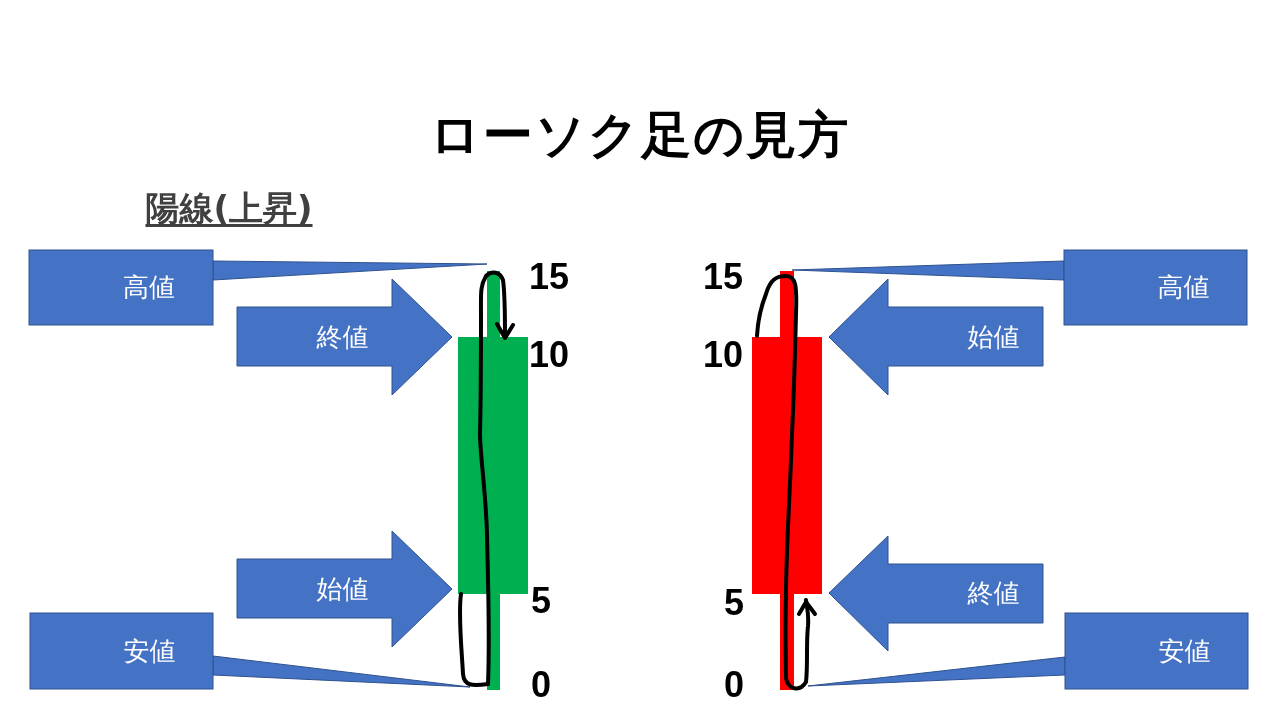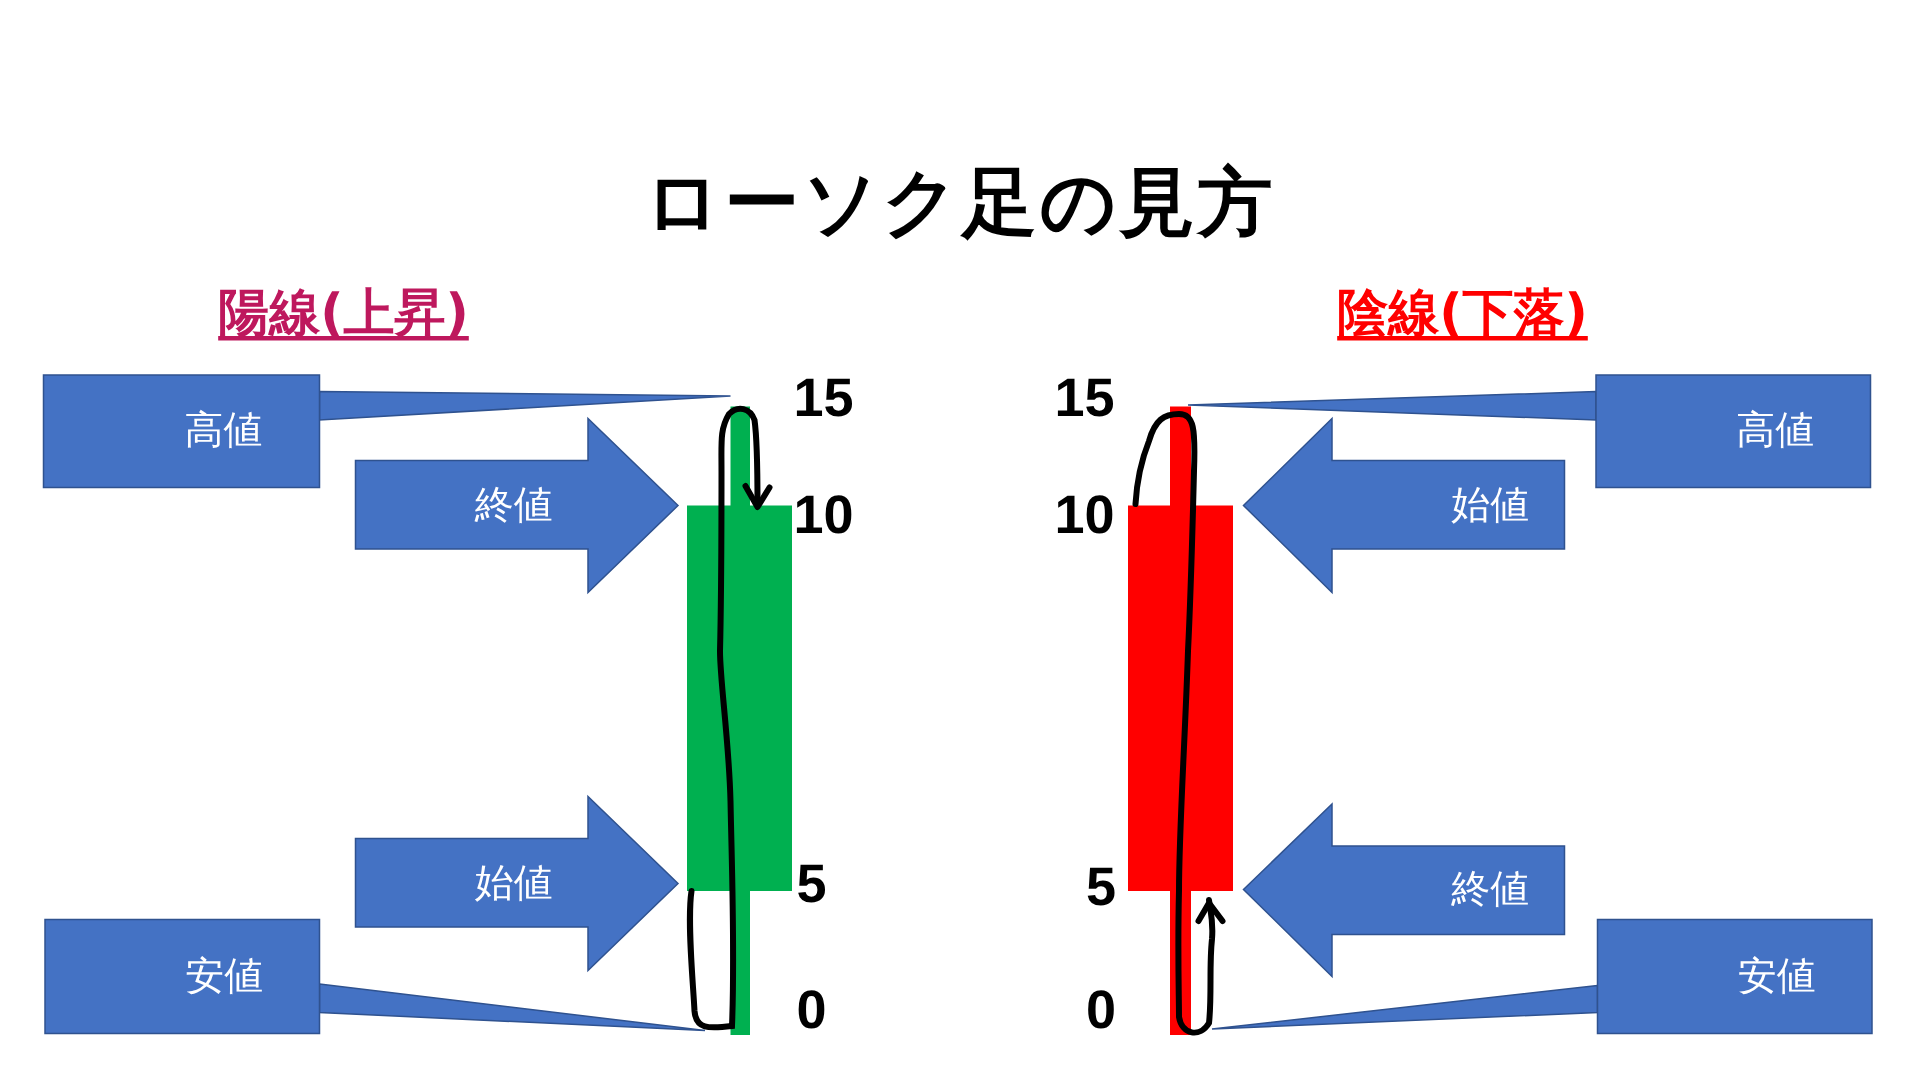--- a/index.html
+++ b/index.html
@@ -4,26 +4,26 @@
 <style>
   html, body { margin: 0; padding: 0; background: #ffffff; }
   body { width: 1280px; height: 720px; overflow: hidden; position: relative;
          font-family: "DejaVu Sans", "Liberation Sans", sans-serif; }
   .stage { position: absolute; left: 0; top: 14px; width: 1280px; height: 720px; }
   svg { position: absolute; left: 0; top: 0; }
   .title { position: absolute; left: 0; top: 88px; width: 1280px; text-align: center;
            font-size: 50px; font-weight: bold; color: #000; letter-spacing: 2px; }
   .heading { position: absolute; top: 172px; font-size: 34px; font-weight: bold;
              text-decoration: underline; text-underline-offset: 4px; }
-  .heading.bull { left: 124px; width: 210px; text-align: center; color: #be185d; }
+  .heading.bull { left: 124px; width: 210px; text-align: center; color: #404040; }
   .heading.bear { left: 870px; width: 210px; text-align: center; color: #ff0000; }
   .lbl { position: absolute; color: #ffffff; font-size: 26px; text-align: center;
          line-height: 1; padding-left: 28px; }
   .num { position: absolute; font-family: "Liberation Sans", "DejaVu Sans", sans-serif;
-         font-weight: bold; font-size: 36px; color: #000; line-height: 1; }
+         font-weight: bold; font-size: 36px; color: #000; line-height: 1; margin-top: 12px; }
 </style>
 </head>
 <body>
 
 <div class="stage">
 
   <svg width="1280" height="720" viewBox="0 0 1280 720">
 
     <polygon points="213,247 487,250 213,266" fill="#4472c4" stroke="#2f528f" stroke-width="1"></polygon>
     <rect x="29" y="236" width="184" height="75" fill="#4472c4" stroke="#2f528f" stroke-width="1"></rect>
@@ -53,21 +53,20 @@
     <rect x="780" y="257" width="14" height="419" fill="#ff0000"></rect>
     <rect x="752" y="323" width="70" height="257" fill="#ff0000"></rect>
 
     <path d="M757,322 C758,305 762,290 766,280 C770,266 776,262 786,262 C796,262 797,272 796,300 C795,340 794,380 792,420 C790,480 786,540 786,580 C785,620 786,650 786,664 C788,676 800,678 806,668 C808,650 806,630 808,612 C809,600 807,594 806,586" fill="none" stroke="#000" stroke-width="4" stroke-linecap="round"></path>
     <path d="M799,600 L806,588 L815,600" fill="none" stroke="#000" stroke-width="4" stroke-linecap="round" stroke-linejoin="round"></path>
   </svg>
 
   <div class="title">ローソク足の見方</div>
 
   <div class="heading bull">陽線(上昇)</div>
-  <div class="heading bear">陰線(下落)</div>
 
   <div class="lbl" style="left:29px; top:260px; width:184px;">高値</div>
   <div class="lbl" style="left:237px; top:310px; width:155px;">終値</div>
   <div class="lbl" style="left:237px; top:562px; width:155px;">始値</div>
   <div class="lbl" style="left:30px; top:624px; width:183px;">安値</div>
 
   <div class="num" style="left:529px; top:233px;">15</div>
   <div class="num" style="left:529px; top:311px;">10</div>
   <div class="num" style="left:531px; top:557px;">5</div>
   <div class="num" style="left:531px; top:641px;">0</div>

